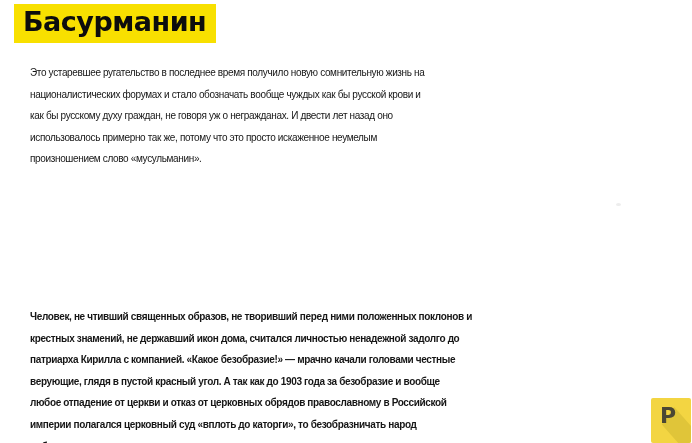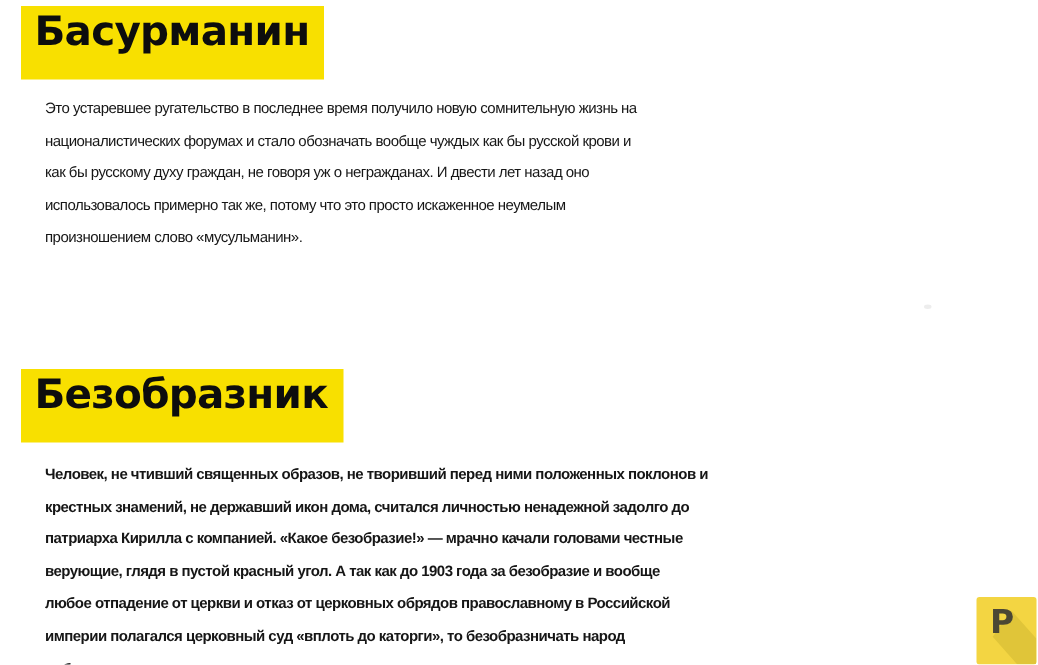--- a/index.html
+++ b/index.html
@@ -21,21 +21,21 @@
     position: absolute;
     left: 14px;
     margin: 0;
     display: inline-block;
     background: #f8e000;
     color: #0d0d0d;
     font-family: "DejaVu Sans", "Liberation Sans", sans-serif;
     font-weight: bold;
     font-size: 27px;
     line-height: 30px;
-    padding: 3px 10px 16px 9px;
+    padding: 3px 10px 6px 9px;
     letter-spacing: -0.5px;
   }
   .title-1 { top: 4px; }
   .title-2 { top: 246px; }
   .entry-text {
     position: absolute;
     left: 14px;
     margin: 16px;
     width: 672px;
     color: #161616;
@@ -90,21 +90,20 @@
 <div class="page">
 
   <h1 class="entry-title title-1">Басурманин</h1>
 
   <p class="entry-text text-1">Это устаревшее ругательство в последнее время получило новую сомнительную жизнь на
 националистических форумах и стало обозначать вообще чуждых как бы русской крови и
 как бы русскому духу граждан, не говоря уж о негражданах. И двести лет назад оно
 использовалось примерно так же, потому что это просто искаженное неумелым
 произношением слово «мусульманин».</p>
 
-  <h1 class="entry-title title-2">Безобразник</h1>
 
   <p class="entry-text text-2">Человек, не чтивший священных образов, не творивший перед ними положенных поклонов и
 крестных знамений, не державший икон дома, считался личностью ненадежной задолго до
 патриарха Кирилла с компанией. «Какое безобразие!» — мрачно качали головами честные
 верующие, глядя в пустой красный угол. А так как до 1903 года за безобразие и вообще
 любое отпадение от церкви и отказ от церковных обрядов православному в Российской
 империи полагался церковный суд «вплоть до каторги», то безобразничать народ
 побаивался.</p>
 
   <div class="speck"></div>

